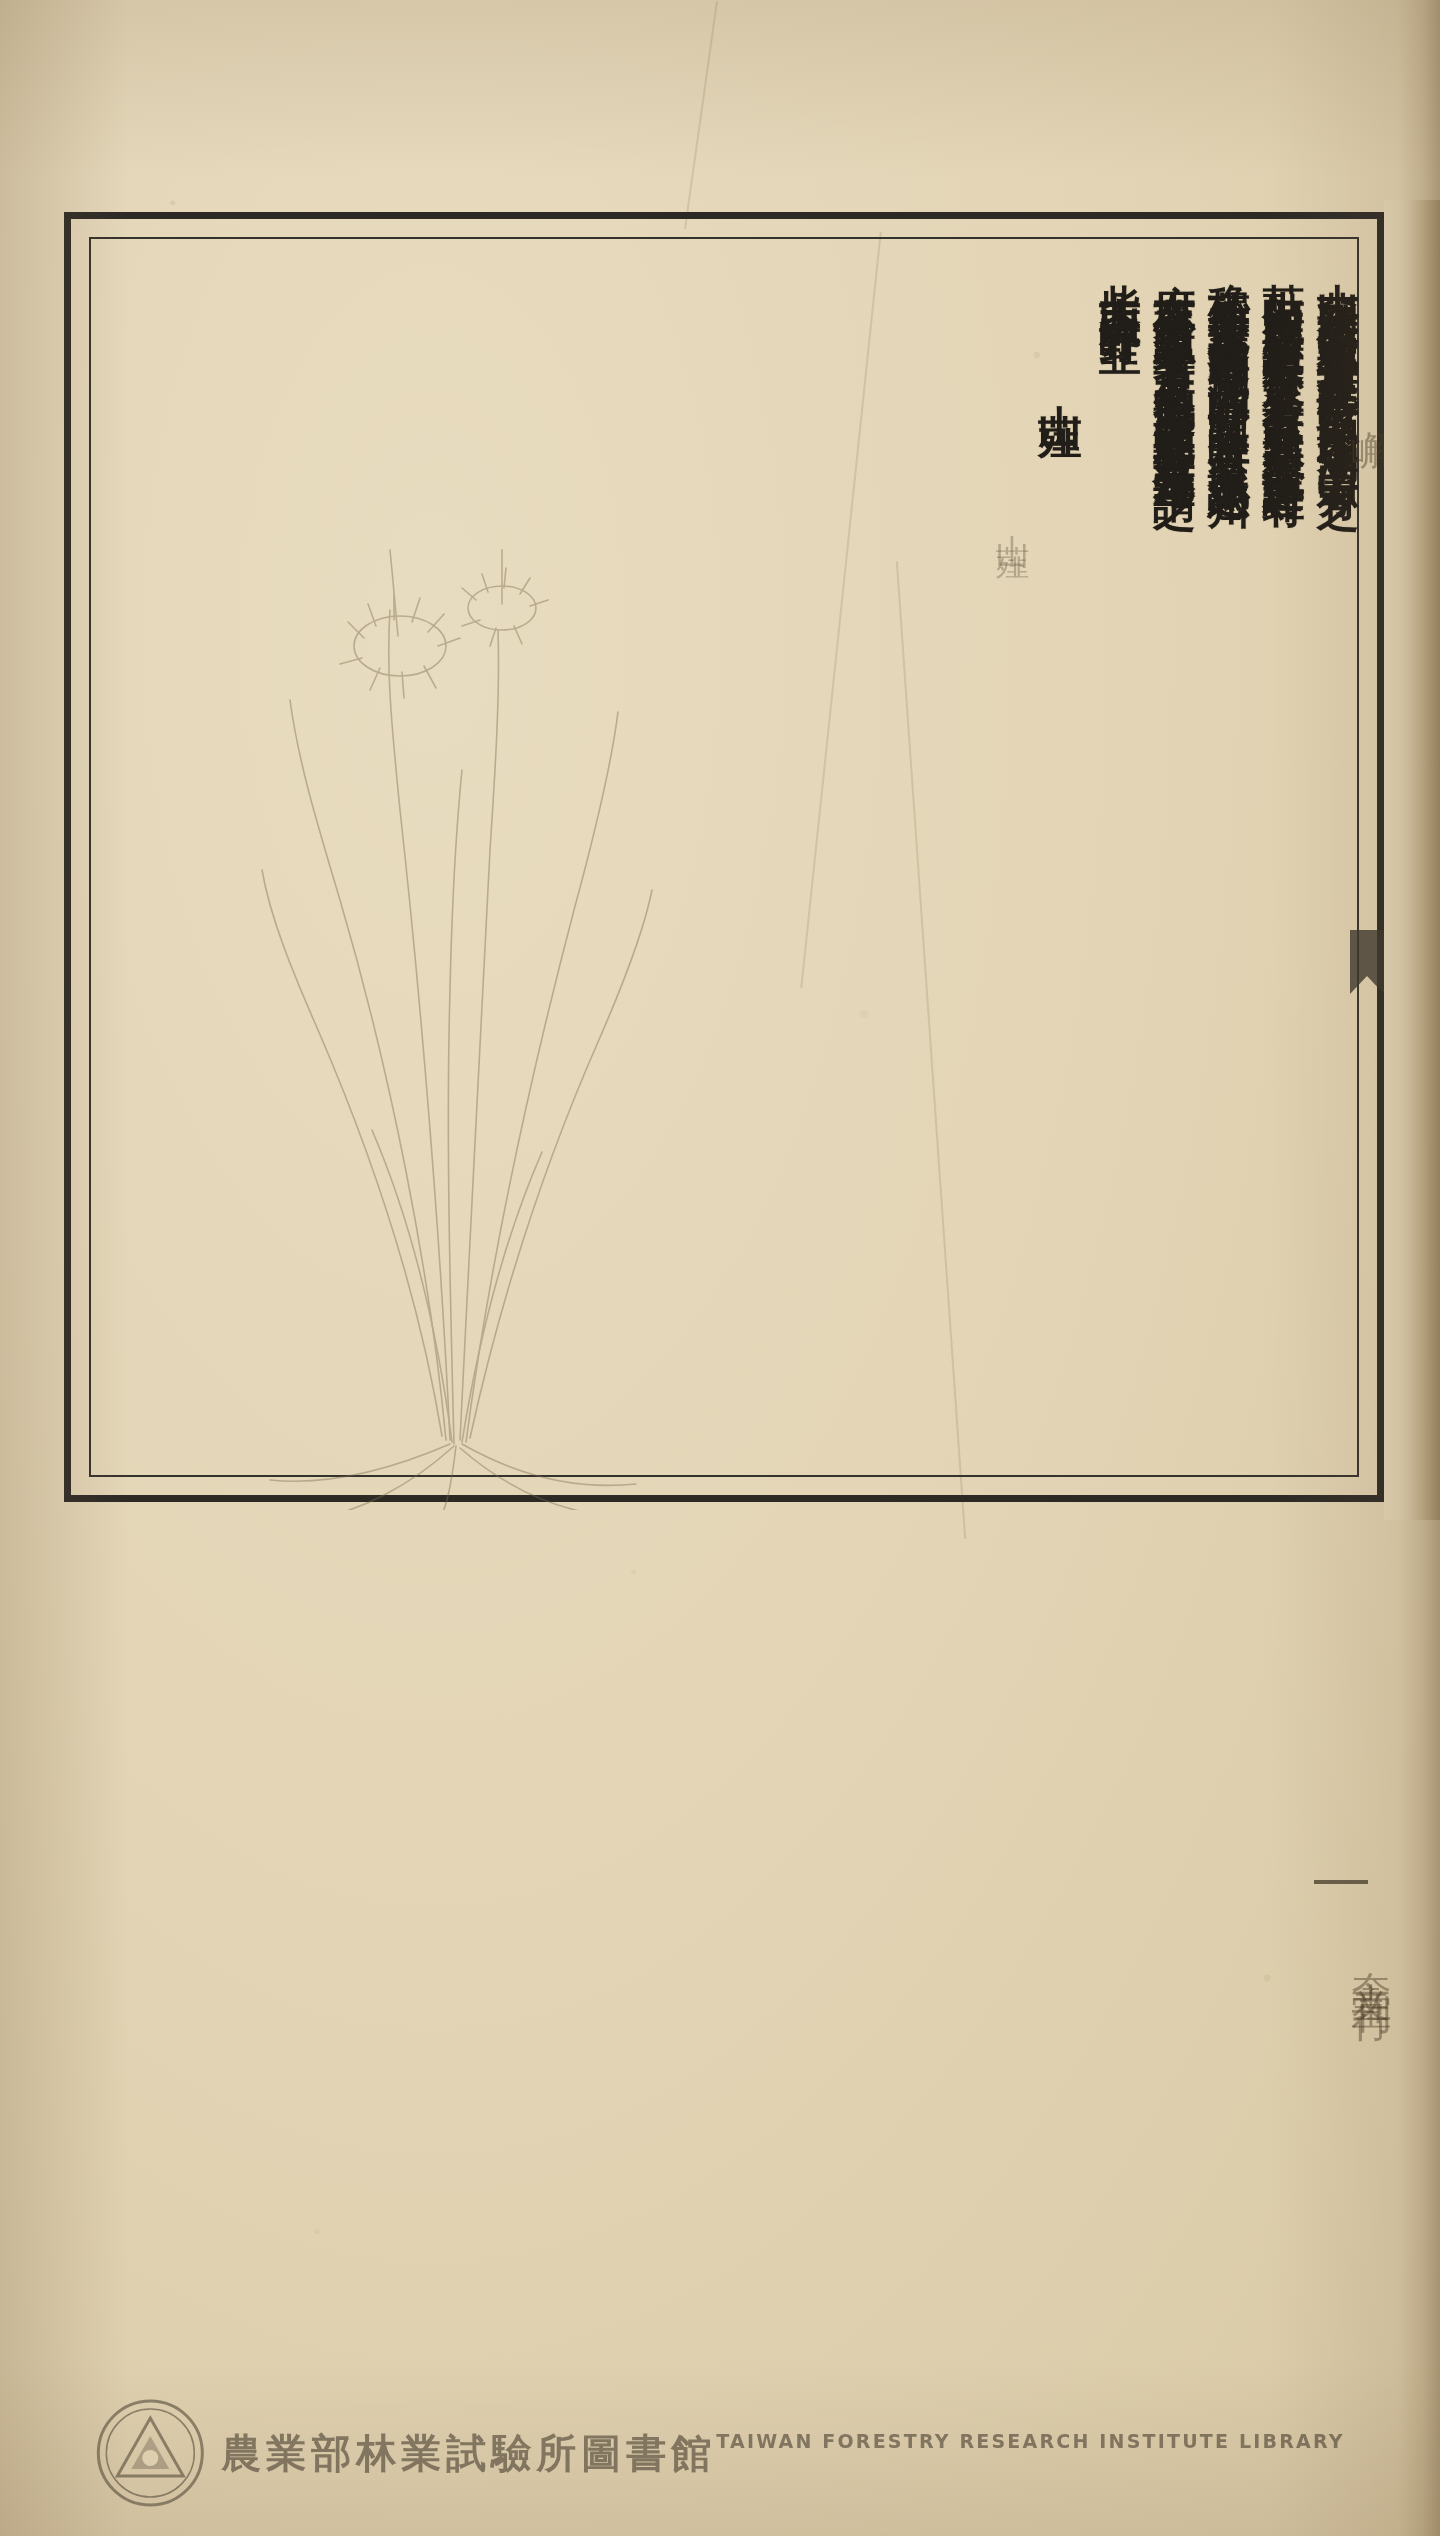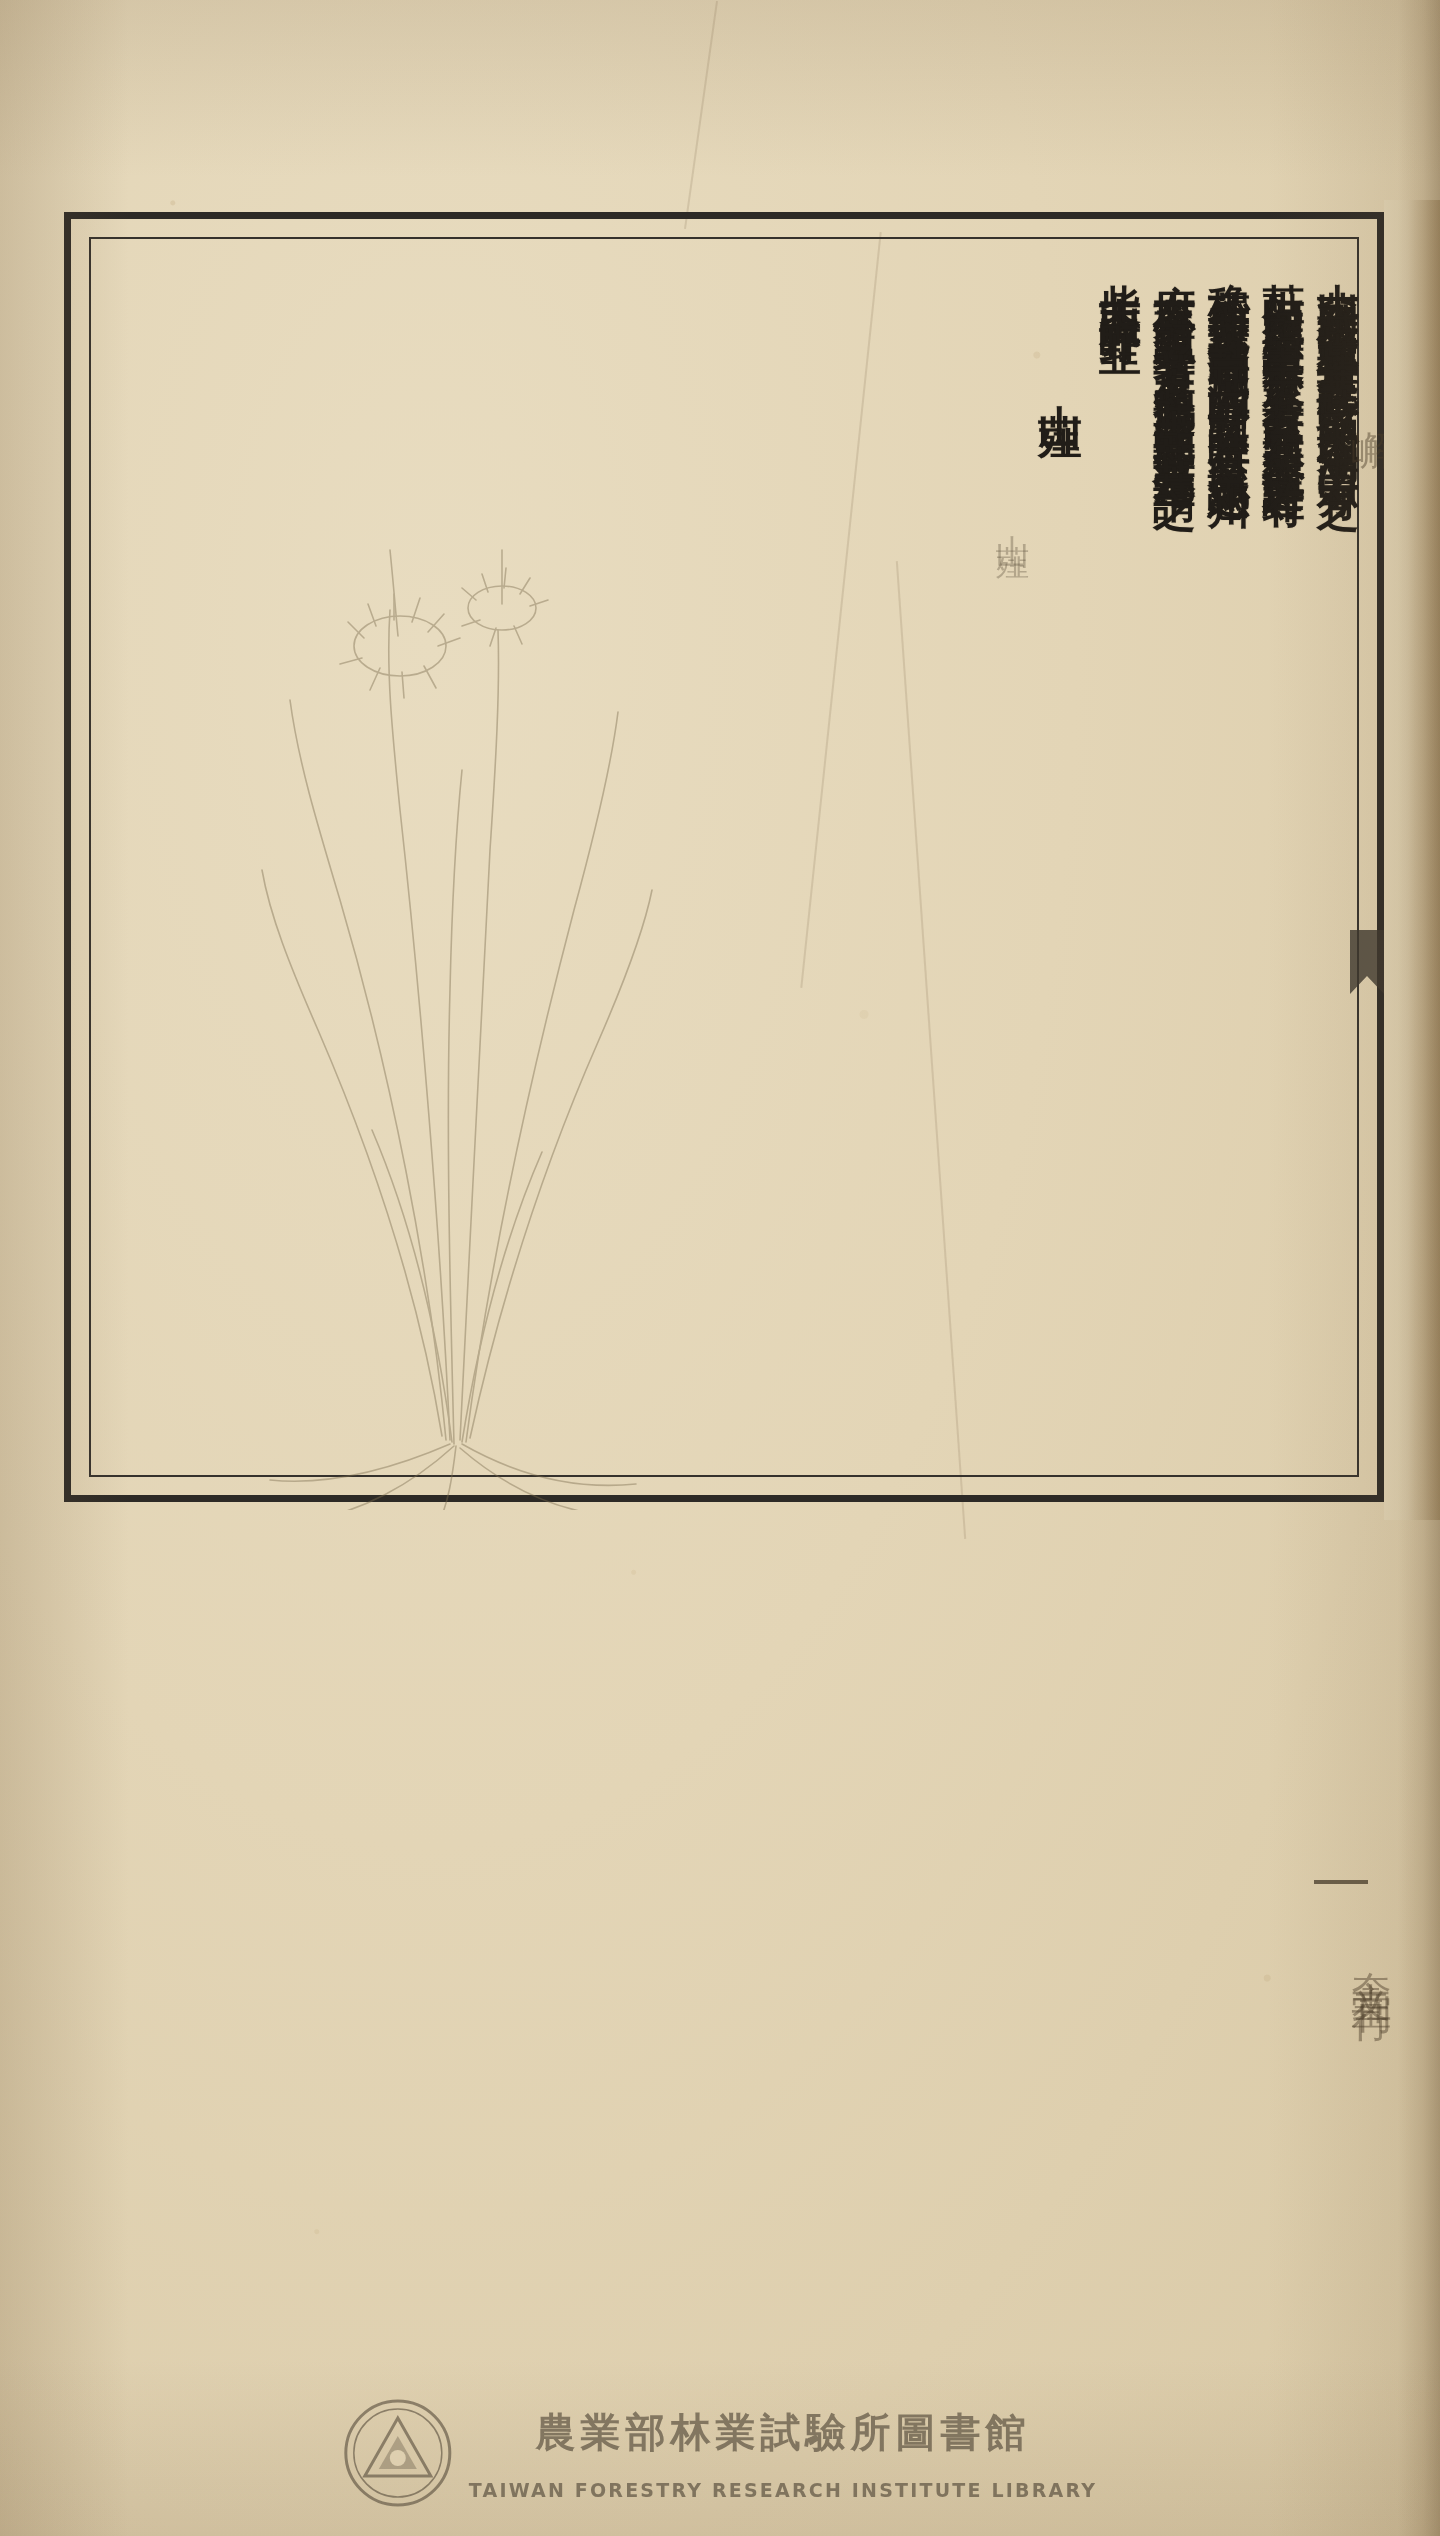--- a/index.html
+++ b/index.html
@@ -172,39 +172,37 @@
     opacity: .62;
   }
   .stamp .seal {
     width: 110px;
     height: 110px;
     position: relative;
   }
   .stamp .seal svg { width: 110px; height: 110px; }
   .stamp .txt {
     display: flex;
-    flex-direction: column;
     justify-content: center;
     color: #4e4435;
-    align-items: center;
   }
   .stamp .cn {
     font-size: 40px;
     letter-spacing: 5px;
     font-family: "DejaVu Sans", "Liberation Sans", sans-serif;
     font-weight: 700;
     white-space: nowrap;
   }
   .stamp .en {
     font-size: 19px;
     letter-spacing: 2.2px;
     font-family: "DejaVu Sans", "Liberation Sans", sans-serif;
     font-weight: 700;
     white-space: nowrap;
-    margin-top: 19px;
+    margin-top: 4px;
   }
   
   .crease {
     position: absolute;
     background: rgba(120,100,70,.18);
     pointer-events: none;
   }
   .c1 { left: 700px; top: 0; width: 2px; height: 230px; transform: rotate(8deg); }
   .c2 { left: 840px; top: 230px; width: 2px; height: 760px; transform: rotate(6deg); }
   .c3 { left: 930px; top: 560px; width: 2px; height: 980px; transform: rotate(-4deg); }

